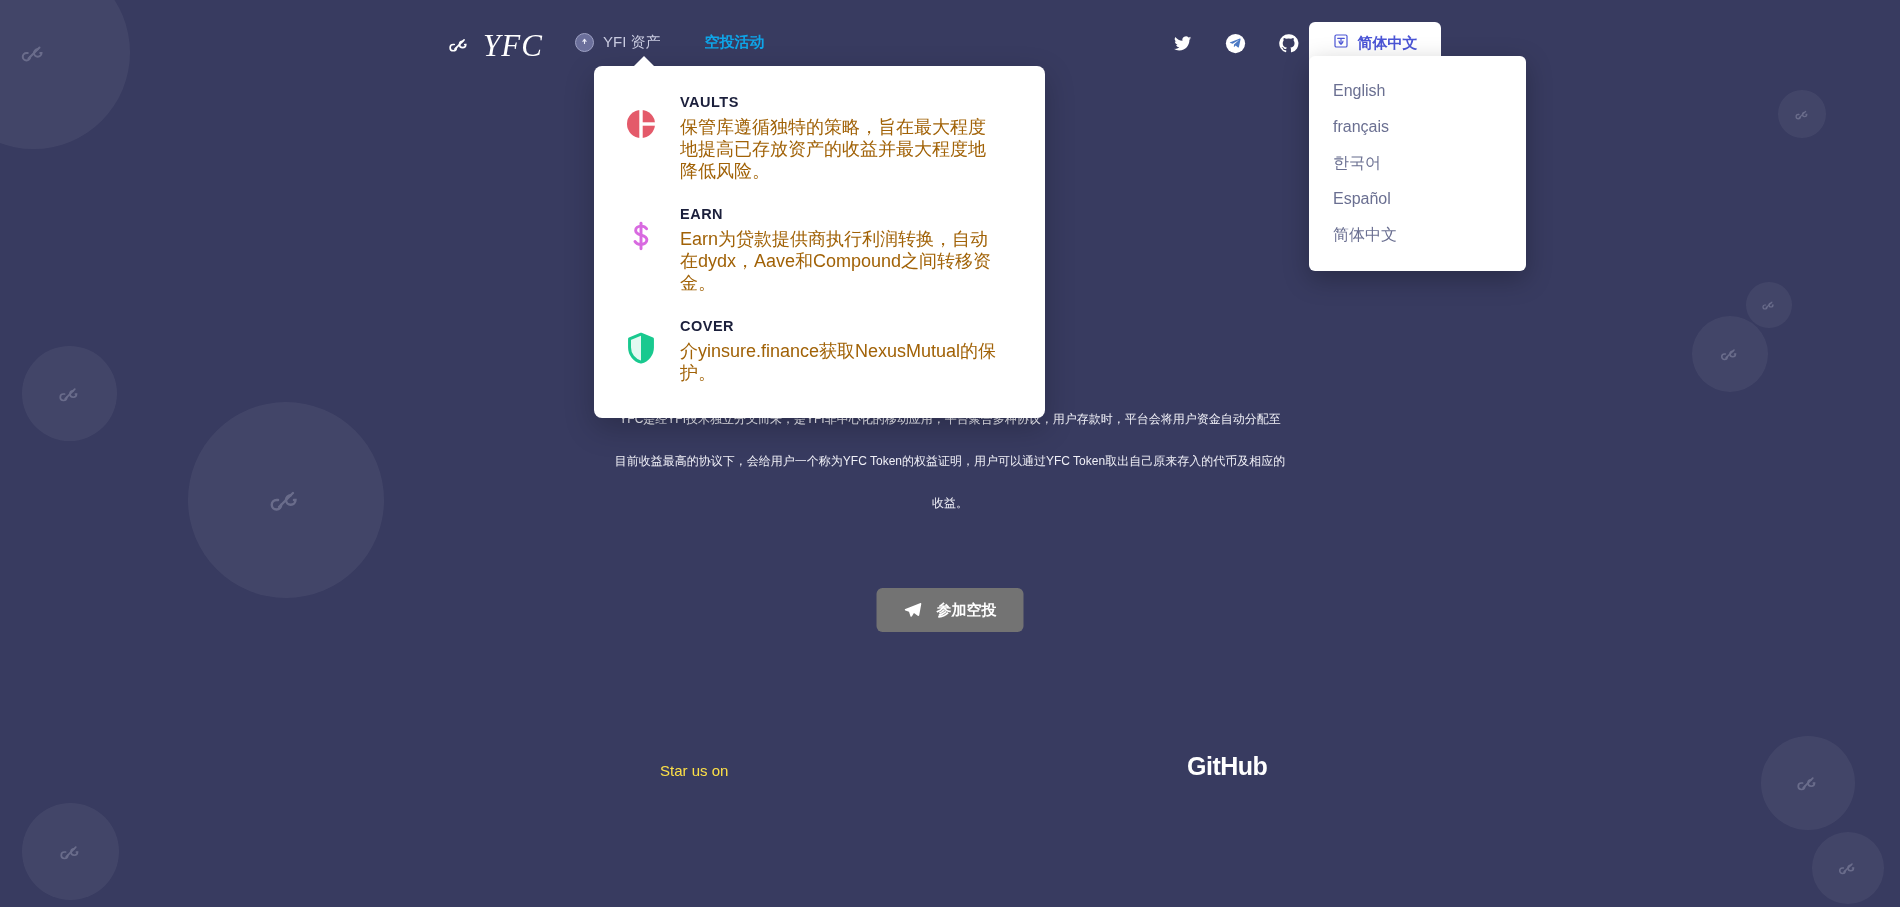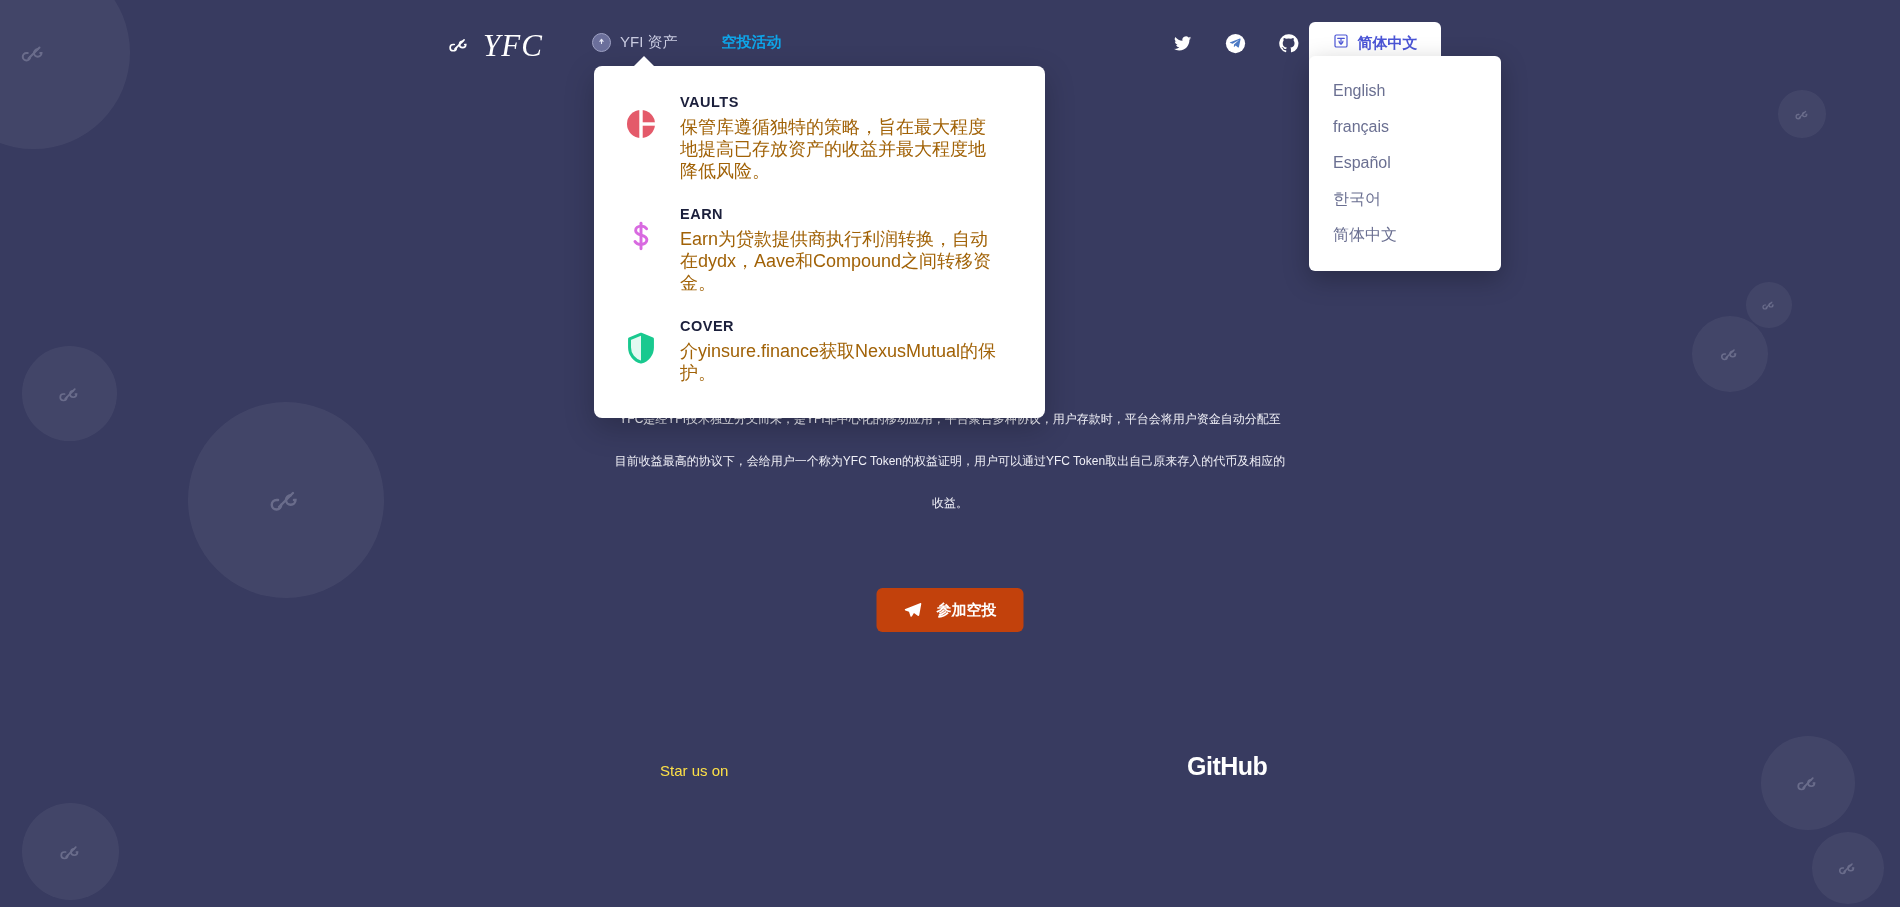--- a/index.html
+++ b/index.html
@@ -81,21 +81,21 @@
   .brand-text {
     font-family: "Liberation Serif", serif;
     font-style: italic;
     font-size: 31px;
     color: #ffffff;
     letter-spacing: 1px;
   }
 
   .nav {
     position: absolute;
-    left: 592px;
+    left: 575px;
     top: 33px;
     display: flex;
     align-items: center;
     gap: 44px;
     text-align: right;
   }
   .nav-item {
     display: flex;
     align-items: center;
     gap: 9px;
@@ -144,21 +144,21 @@
     color: #4b55d6;
     font-size: 15px;
     font-weight: bold;
     white-space: nowrap;
   }
 
   #lang-dropdown {
     position: absolute;
     left: 1309px;
     top: 56px;
-    width: 192px;
+    width: 217px;
     background: #ffffff;
     border-radius: 6px;
     box-shadow: 0 8px 26px rgba(0,0,0,.26);
     padding: 17px 0 18px 0;
     z-index: 40;
   }
   .lang-option {
     padding: 7px 24px;
     font-size: 16px;
     color: #6a6f91;
@@ -232,21 +232,21 @@
     color: #f0f0f7;
     z-index: 5;
   }
 
   
   #cta-button {
     position: absolute;
     top: 588px;
     left: 50%;
     transform: translateX(-50%);
-    background: #c2410c;
+    background: #737373;
     border: none;
     border-radius: 6px;
     height: 44px;
     padding: 0 27px;
     display: flex;
     align-items: center;
     gap: 14px;
     cursor: pointer;
     color: #ffffff;
     font-size: 15px;
@@ -419,22 +419,22 @@
       </svg>
     </span>
     <span class="lang-label">简体中文</span>
   </div>
 
 </header>
 
 <div id="lang-dropdown">
   <div class="lang-option">English</div>
   <div class="lang-option">français</div>
+  <div class="lang-option">한국어</div>
   <div class="lang-option">Español</div>
-  <div class="lang-option">한국어</div>
   <div class="lang-option">简体中文</div>
 </div>
 
 <div id="products-dropdown">
 
   <div class="prod-row">
     <div class="prod-icon">
       <svg width="32" height="32" viewBox="0 0 32 32">
         <path d="M16 2a14 14 0 1 0 0 28 14 14 0 0 0 0-28z" fill="#e45a6a"></path>
         <rect x="14.3" y="0" width="3.4" height="32" fill="#ffffff"></rect>

